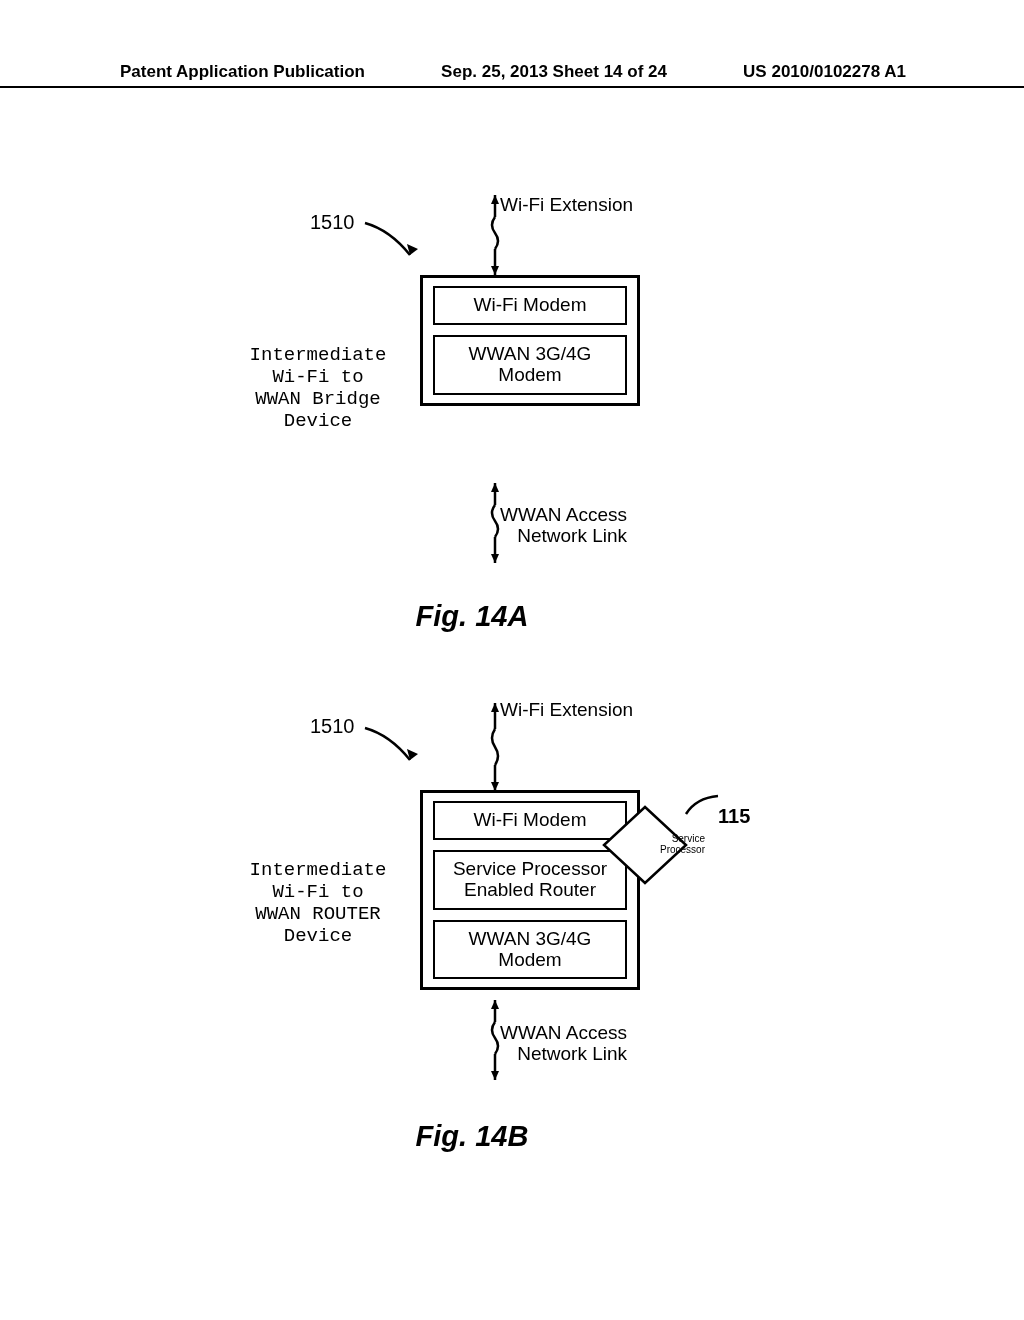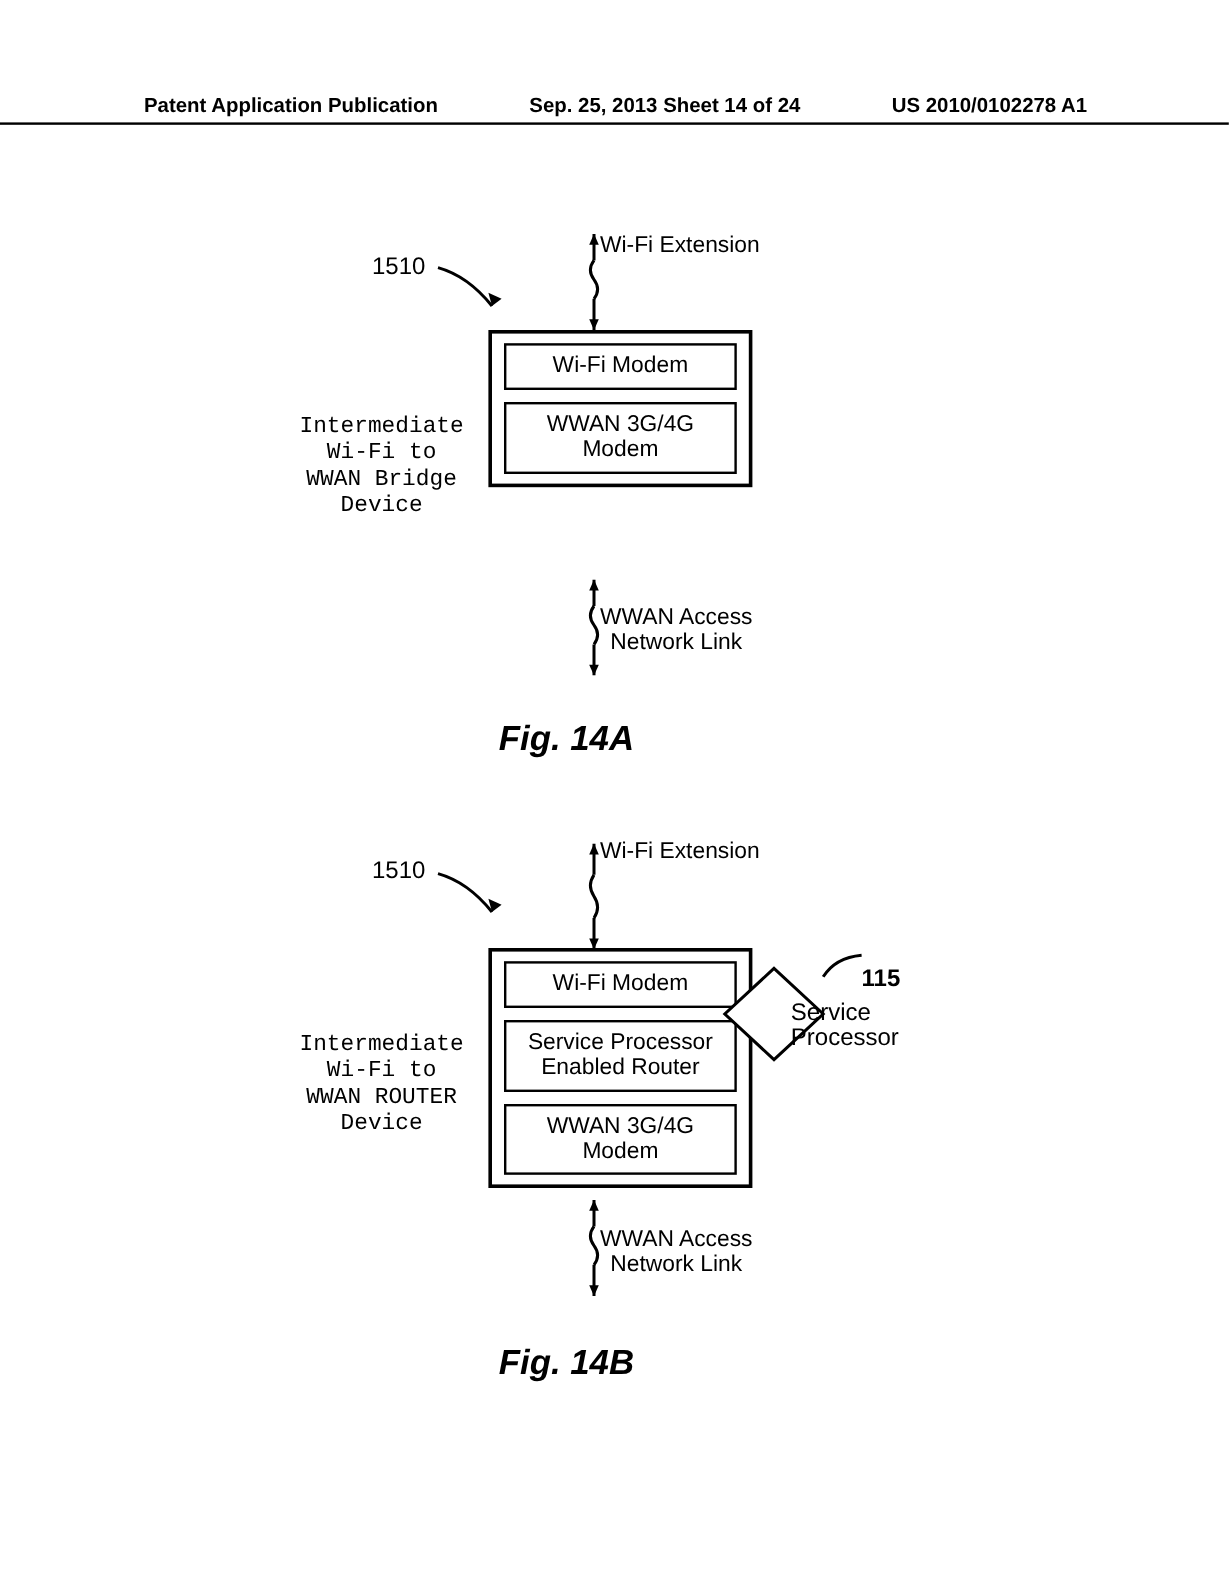--- a/index.html
+++ b/index.html
@@ -10,21 +10,20 @@
     height: 1320px;
     position: relative;
   }
   .header {
     position: absolute;
     top: 62px;
     left: 0;
     width: 1024px;
     border-bottom: 2.5px solid #000;
     padding: 0 0 4px 0;
-    margin-top: 16px;
   }
   .header-row {
     display: flex;
     justify-content: space-between;
     font-size: 17px;
     font-weight: bold;
     padding: 0 118px 0 120px;
   }
   .fig-wrap {
     position: absolute;
@@ -56,21 +55,21 @@
     text-align: center;
     font-size: 19px;
     line-height: 1.15;
     font-family: Liberation Mono, monospace;
   }
   .figA .side-label { top: 160px; }
   .figB .side-label { top: 190px; }
 
   .device-box {
     position: absolute;
-    left: 407px;
+    left: 420px;
     width: 220px;
     border: 3px solid #000;
     padding: 8px 10px 8px 10px;
   }
   .figA .device-box { top: 90px; }
   .figB .device-box { top: 120px; }
 
   .inner-block {
     border: 2px solid #000;
     text-align: center;
@@ -78,21 +77,21 @@
     padding: 7px 4px;
     margin-bottom: 10px;
     line-height: 1.1;
   }
   .inner-block:last-child { margin-bottom: 0; }
 
   .top-ext-label, .bot-ext-label {
     position: absolute;
     font-size: 19px;
     line-height: 1.1;
-    text-align: center;
+    text-align: right;
   }
   .figA .top-ext-label { left: 500px; top: 10px; }
   .figB .top-ext-label { left: 500px; top: 30px; }
   .figA .bot-ext-label { left: 500px; top: 320px; }
   .figB .bot-ext-label { left: 500px; top: 353px; }
 
   .wire {
     position: absolute;
     width: 14px;
   }
@@ -114,26 +113,25 @@
   .figB .fig-caption { top: 450px; left: -40px;}
 
   .svc-diamond {
     position: absolute;
     left: 600px;
     width: 90px; height: 90px;
   }
   .figB .svc-diamond { top: 130px; }
   .svc-text {
     position: absolute;
-    font-size: 20px;
-    text-align: left;
+    font-size: 10px;
+    text-align: right;
     line-height: 1.05;
     width: 70px;
     left: 635px;
-    margin-left: 24px;
   }
   .figB .svc-text { top: 164px; }
   .tag115 {
     position: absolute;
     font-size: 20px;
     left: 718px;
   }
   .figB .tag115 { top: 135px; font-weight: bold; }
   .curve115 {
     position: absolute;

